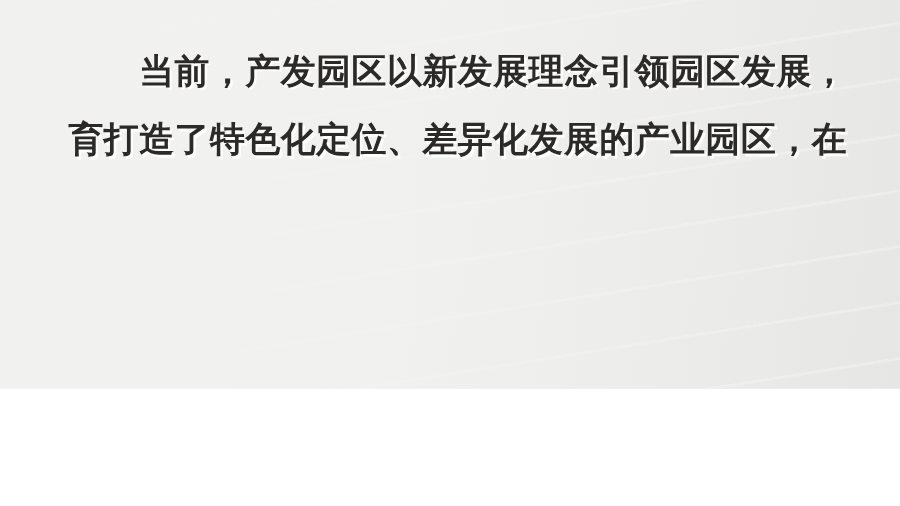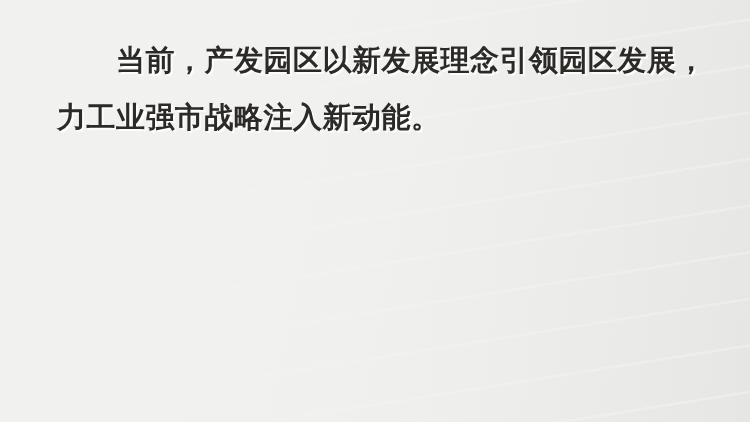--- a/index.html
+++ b/index.html
@@ -8,21 +8,21 @@
   }
   body {
     width: 750px;
     height: 422px;
     overflow: hidden;
     font-family: "Liberation Sans", sans-serif;
   }
   .slide {
     position: relative;
     width: 750px;
-    height: 422px;
+    height: 324px;
     overflow: hidden;
     background: linear-gradient(102deg, #f5f5f3 0%, #f0f0ee 40%, #e9e9e7 78%, #e6e6e4 100%);
   }
   
   .rays {
     position: absolute;
     top: -120px;
     right: -220px;
     width: 1000px;
     height: 620px;
@@ -72,15 +72,15 @@
 </style>
 </head>
 <body>
 
 <div class="slide">
   <div class="rays"></div>
   <div class="rays-fade"></div>
 
   <div class="para">
     <span class="line first">当前，产发园区以新发展理念引领园区发展，</span>
-    <span class="line last">力工业强市战略注入新动能。</span>
+    <span class="line">育打造了特色化定位、差异化发展的产业园区，在</span>
   </div>
 </div>
 
 </body></html>

